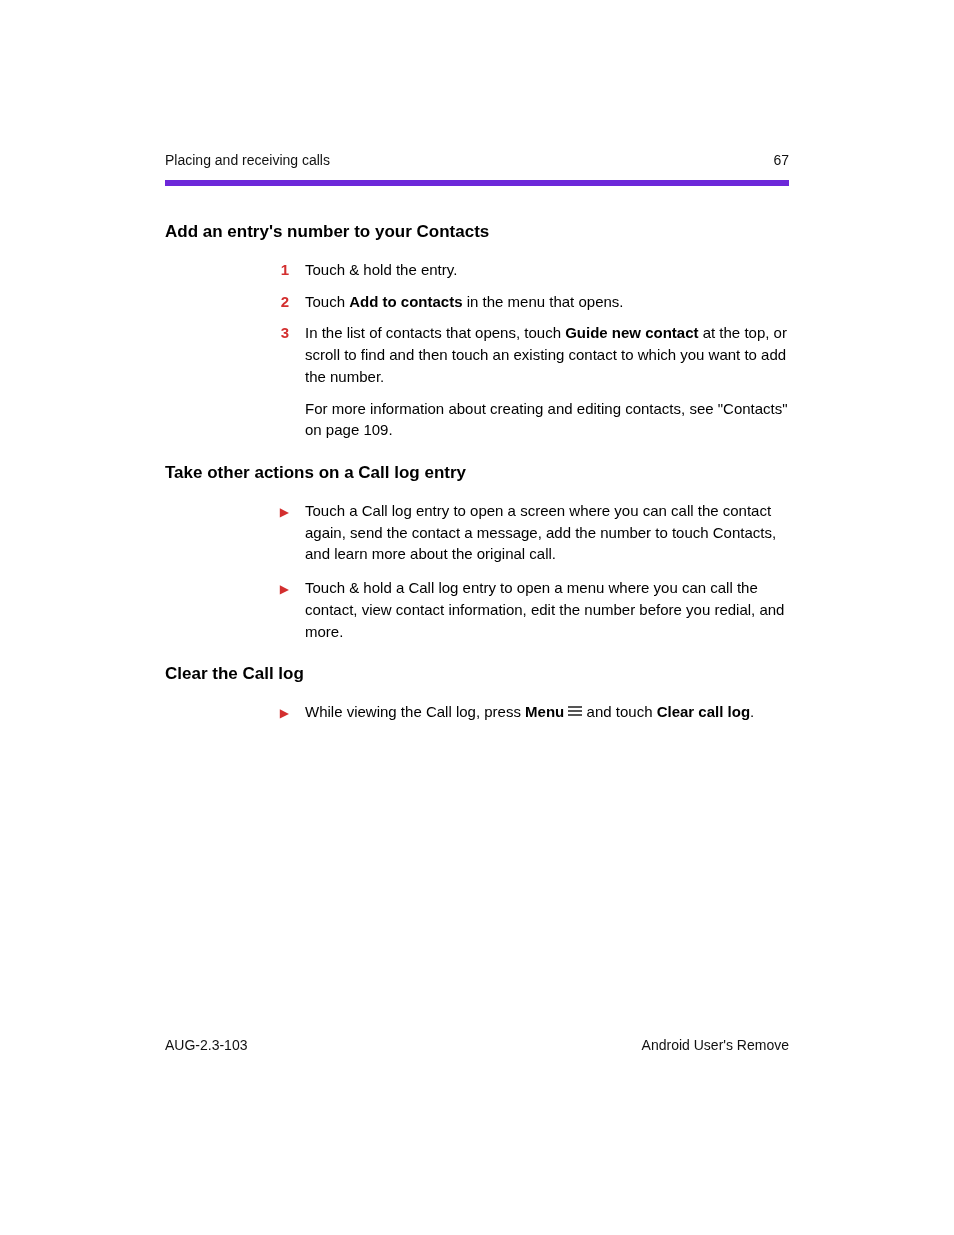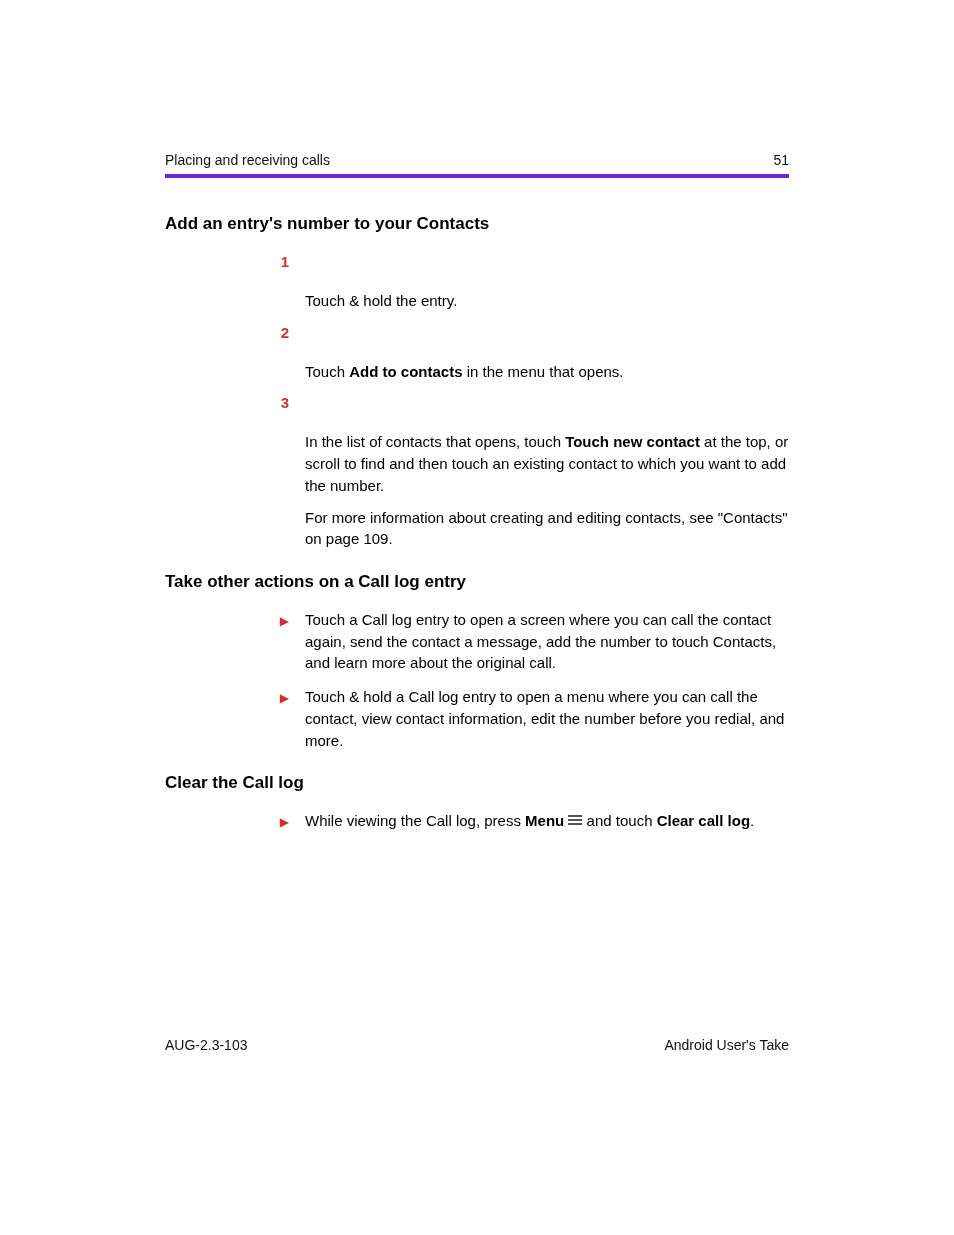--- a/index.html
+++ b/index.html
@@ -15,22 +15,22 @@
     }
     .page {
       padding: 150px 165px 0 165px;
     }
     .running-head {
       display: flex;
       justify-content: space-between;
       align-items: baseline;
       font-size: 14px;
       color: #111;
-      padding-bottom: 4px;
-      border-bottom: 4px solid #6d28d9;
+      padding-bottom: 10px;
+      border-bottom: 6px solid #6d28d9;
       margin-bottom: 34px;
     }
     h2.section-title {
       font-size: 17px;
       font-weight: 700;
       margin-bottom: 14px;
       margin-top: 20px;
     }
     h2.section-title:first-of-type { margin-top: 0; }
     .steps, .bullets {
@@ -41,21 +41,21 @@
       gap: 16px;
       margin-bottom: 10px;
     }
     .step-num {
       color: #d32f2f;
       font-weight: 700;
       min-width: 14px;
       text-align: right;
       flex-shrink: 0;
     }
-    .step-body { flex: 1; margin-top: 39px; }
+    .step-body { flex: 1; }
     .step-body p { margin-bottom: 10px; }
     .step-body p:last-child { margin-bottom: 0; }
     .bullet {
       display: flex;
       gap: 16px;
       margin-bottom: 12px;
     }
     .bullet-mark {
       color: #d32f2f;
       font-size: 12px;
@@ -91,21 +91,21 @@
       text-align: center;
     }
   </style>
 </head>
 <body>
 
 <div class="page">
 
   <div class="running-head">
     <span>Placing and receiving calls</span>
-    <span>51</span>
+    <span>67</span>
   </div>
 
   <h2 class="section-title">Add an entry's number to your Contacts</h2>
   <div class="steps">
 
     <div class="step">
       <span class="step-num">1</span>
       <div class="step-body">
         <p>Touch &amp; hold the entry.</p>
       </div>
@@ -117,21 +117,21 @@
         <p>
           <span>Touch </span><b>Add to contacts</b><span> in the menu that opens.</span>
         </p>
       </div>
     </div>
 
     <div class="step">
       <span class="step-num">3</span>
       <div class="step-body">
         <p>
-          <span>In the list of contacts that opens, touch </span><b>Touch new contact</b><span> at the top, or scroll to find and then touch an existing contact to which you want to add the number.</span>
+          <span>In the list of contacts that opens, touch </span><b>Guide new contact</b><span> at the top, or scroll to find and then touch an existing contact to which you want to add the number.</span>
         </p>
         <p>For more information about creating and editing contacts, see "Contacts" on page 109.</p>
       </div>
     </div>
 
   </div>
 
   <h2 class="section-title">Take other actions on a Call log entry</h2>
   <div class="bullets">
     <div class="bullet">
@@ -158,14 +158,14 @@
           <span class="menu-icon"><span></span><span></span><span></span></span><span> and touch </span><b>Clear call log</b><span>.</span>
         </p>
       </div>
     </div>
   </div>
 
 </div>
 
 <div class="footer">
   <span>AUG-2.3-103</span>
-  <span>Android User's Take</span>
+  <span>Android User's Remove</span>
 </div>
 
 </body></html>

